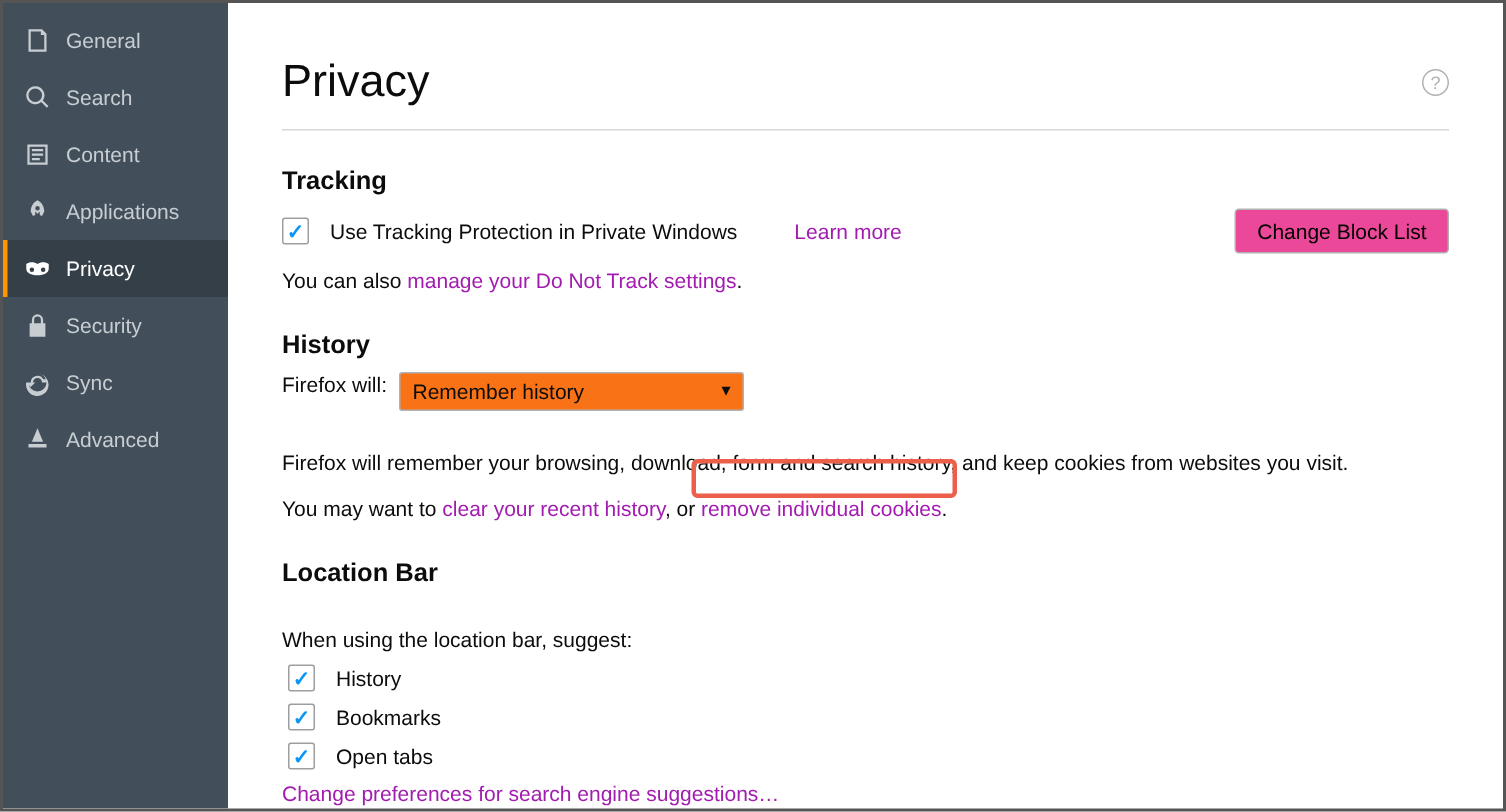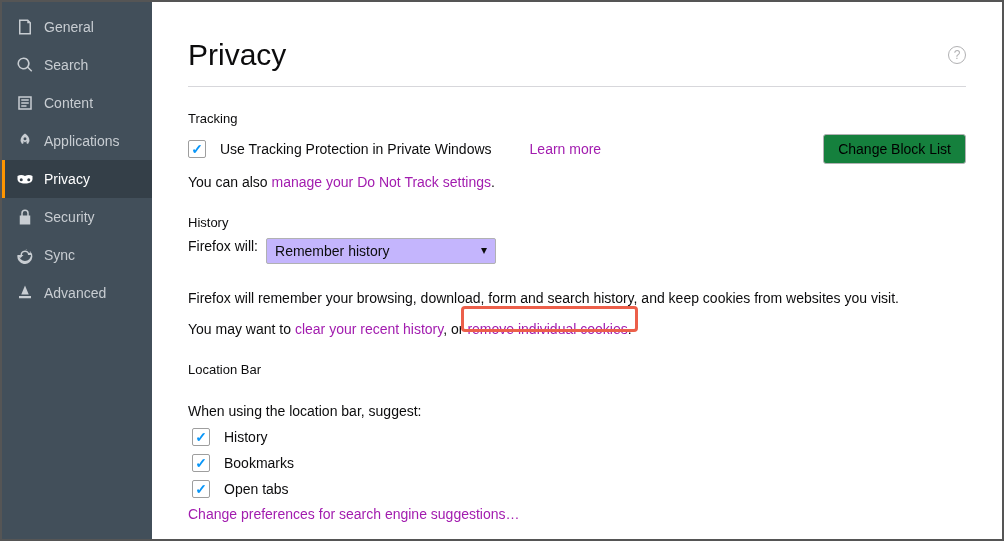--- a/index.html
+++ b/index.html
@@ -10,35 +10,35 @@
 .sidebar-item.active { background: #343f48; color: #fff; border-left: 3px solid #ff9500; padding-left: 11px; }
 .sidebar-item .icon { width: 18px; height: 18px; display: flex; align-items: center; justify-content: center; flex-shrink: 0; }
 .sidebar-item .icon svg { width: 18px; height: 18px; fill: #c8cdd2; }
 .sidebar-item.active .icon svg { fill: #fff; }
 
 .main { flex: 1; padding: 36px 36px 0 36px; overflow: hidden; position: relative; }
 .page-title-row { display: flex; align-items: center; justify-content: space-between; border-bottom: 1px solid #d7d7db; padding-bottom: 14px; margin-bottom: 24px; }
 .page-title { font-size: 30px; font-weight: 400; }
 .help-icon { width: 18px; height: 18px; border: 1.5px solid #b1b1b3; border-radius: 50%; color: #b1b1b3; display: flex; align-items: center; justify-content: center; font-size: 12px; cursor: pointer; }
 
-.section-title { font-weight: 400; font-size: 13px; margin-bottom: 8px; }
+.section-title { font-weight: 700; font-size: 17px; margin-bottom: 8px; }
 .section { margin-bottom: 22px; }
 .row { display: flex; align-items: center; gap: 14px; margin-bottom: 8px; }
 
 .checkbox { width: 18px; height: 18px; border: 1px solid #9e9e9e; border-radius: 2px; display: flex; align-items: center; justify-content: center; cursor: pointer; background: #fff; }
 .checkbox.checked::after { content: '✓'; color: #0996f8; font-size: 14px; font-weight: bold; }
 
 .link { color: #a21caf; cursor: pointer; text-decoration: none; }
 .para { line-height: 1.5; margin-top: 24px; }
 
-.btn { border: 1px solid #b1b1b3; background: #15803d; padding: 6px 14px; border-radius: 3px; cursor: pointer; font-size: 14px; }
+.btn { border: 1px solid #b1b1b3; background: #ec4899; padding: 6px 14px; border-radius: 3px; cursor: pointer; font-size: 14px; }
 .tracking-row { display: flex; align-items: center; justify-content: space-between; }
 
 .history-row { display: flex; gap: 8px; margin-bottom: 10px; }
-.select { border: 1px solid #b1b1b3; border-radius: 2px; padding: 4px 30px 4px 8px; background: #c4b5fd; cursor: pointer; position: relative; min-width: 230px; font-size: 14px; }
+.select { border: 1px solid #b1b1b3; border-radius: 2px; padding: 4px 30px 4px 8px; background: #f97316; cursor: pointer; position: relative; min-width: 230px; font-size: 14px; }
 .select::after { content: '▾'; position: absolute; right: 8px; top: 4px; font-size: 12px; }
 
 .highlight-box { position: absolute; border: 3px solid #ec5f4a; border-radius: 4px; pointer-events: none; }
 
 .locbar-list .row { margin-bottom: 8px; margin-left: 4px; }
 </style>
 </head>
 <body>
 
 <div class="app">

